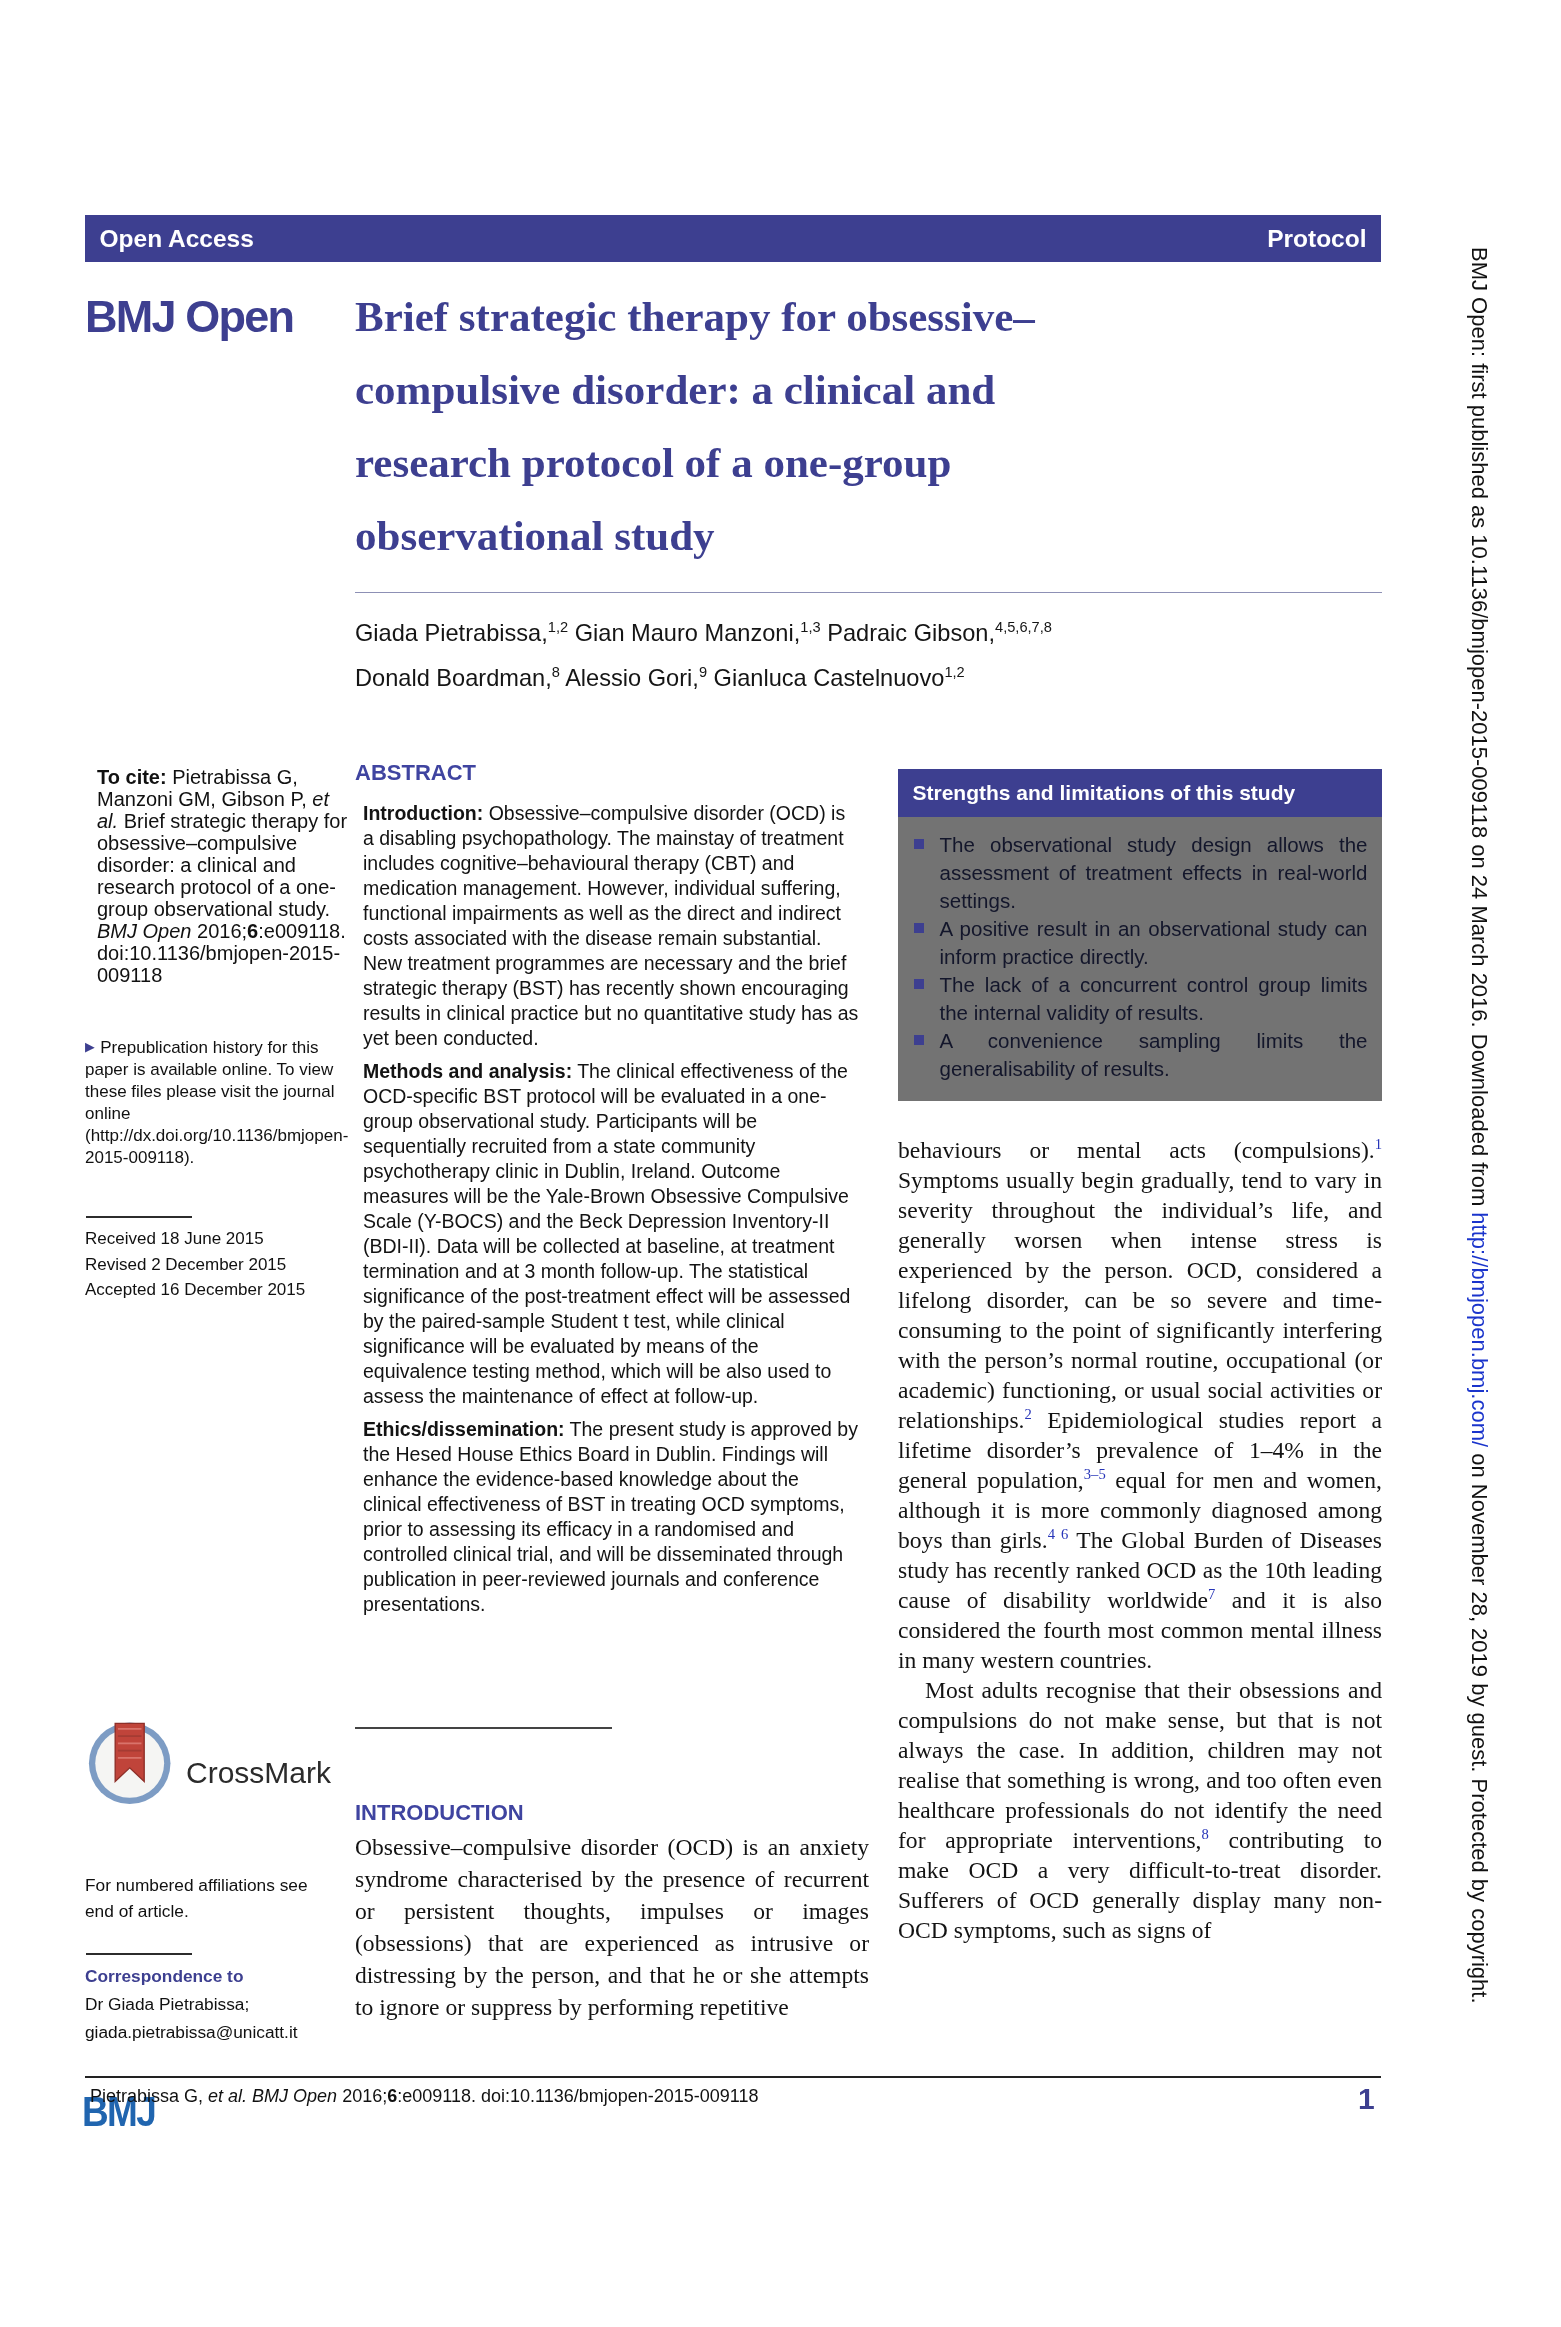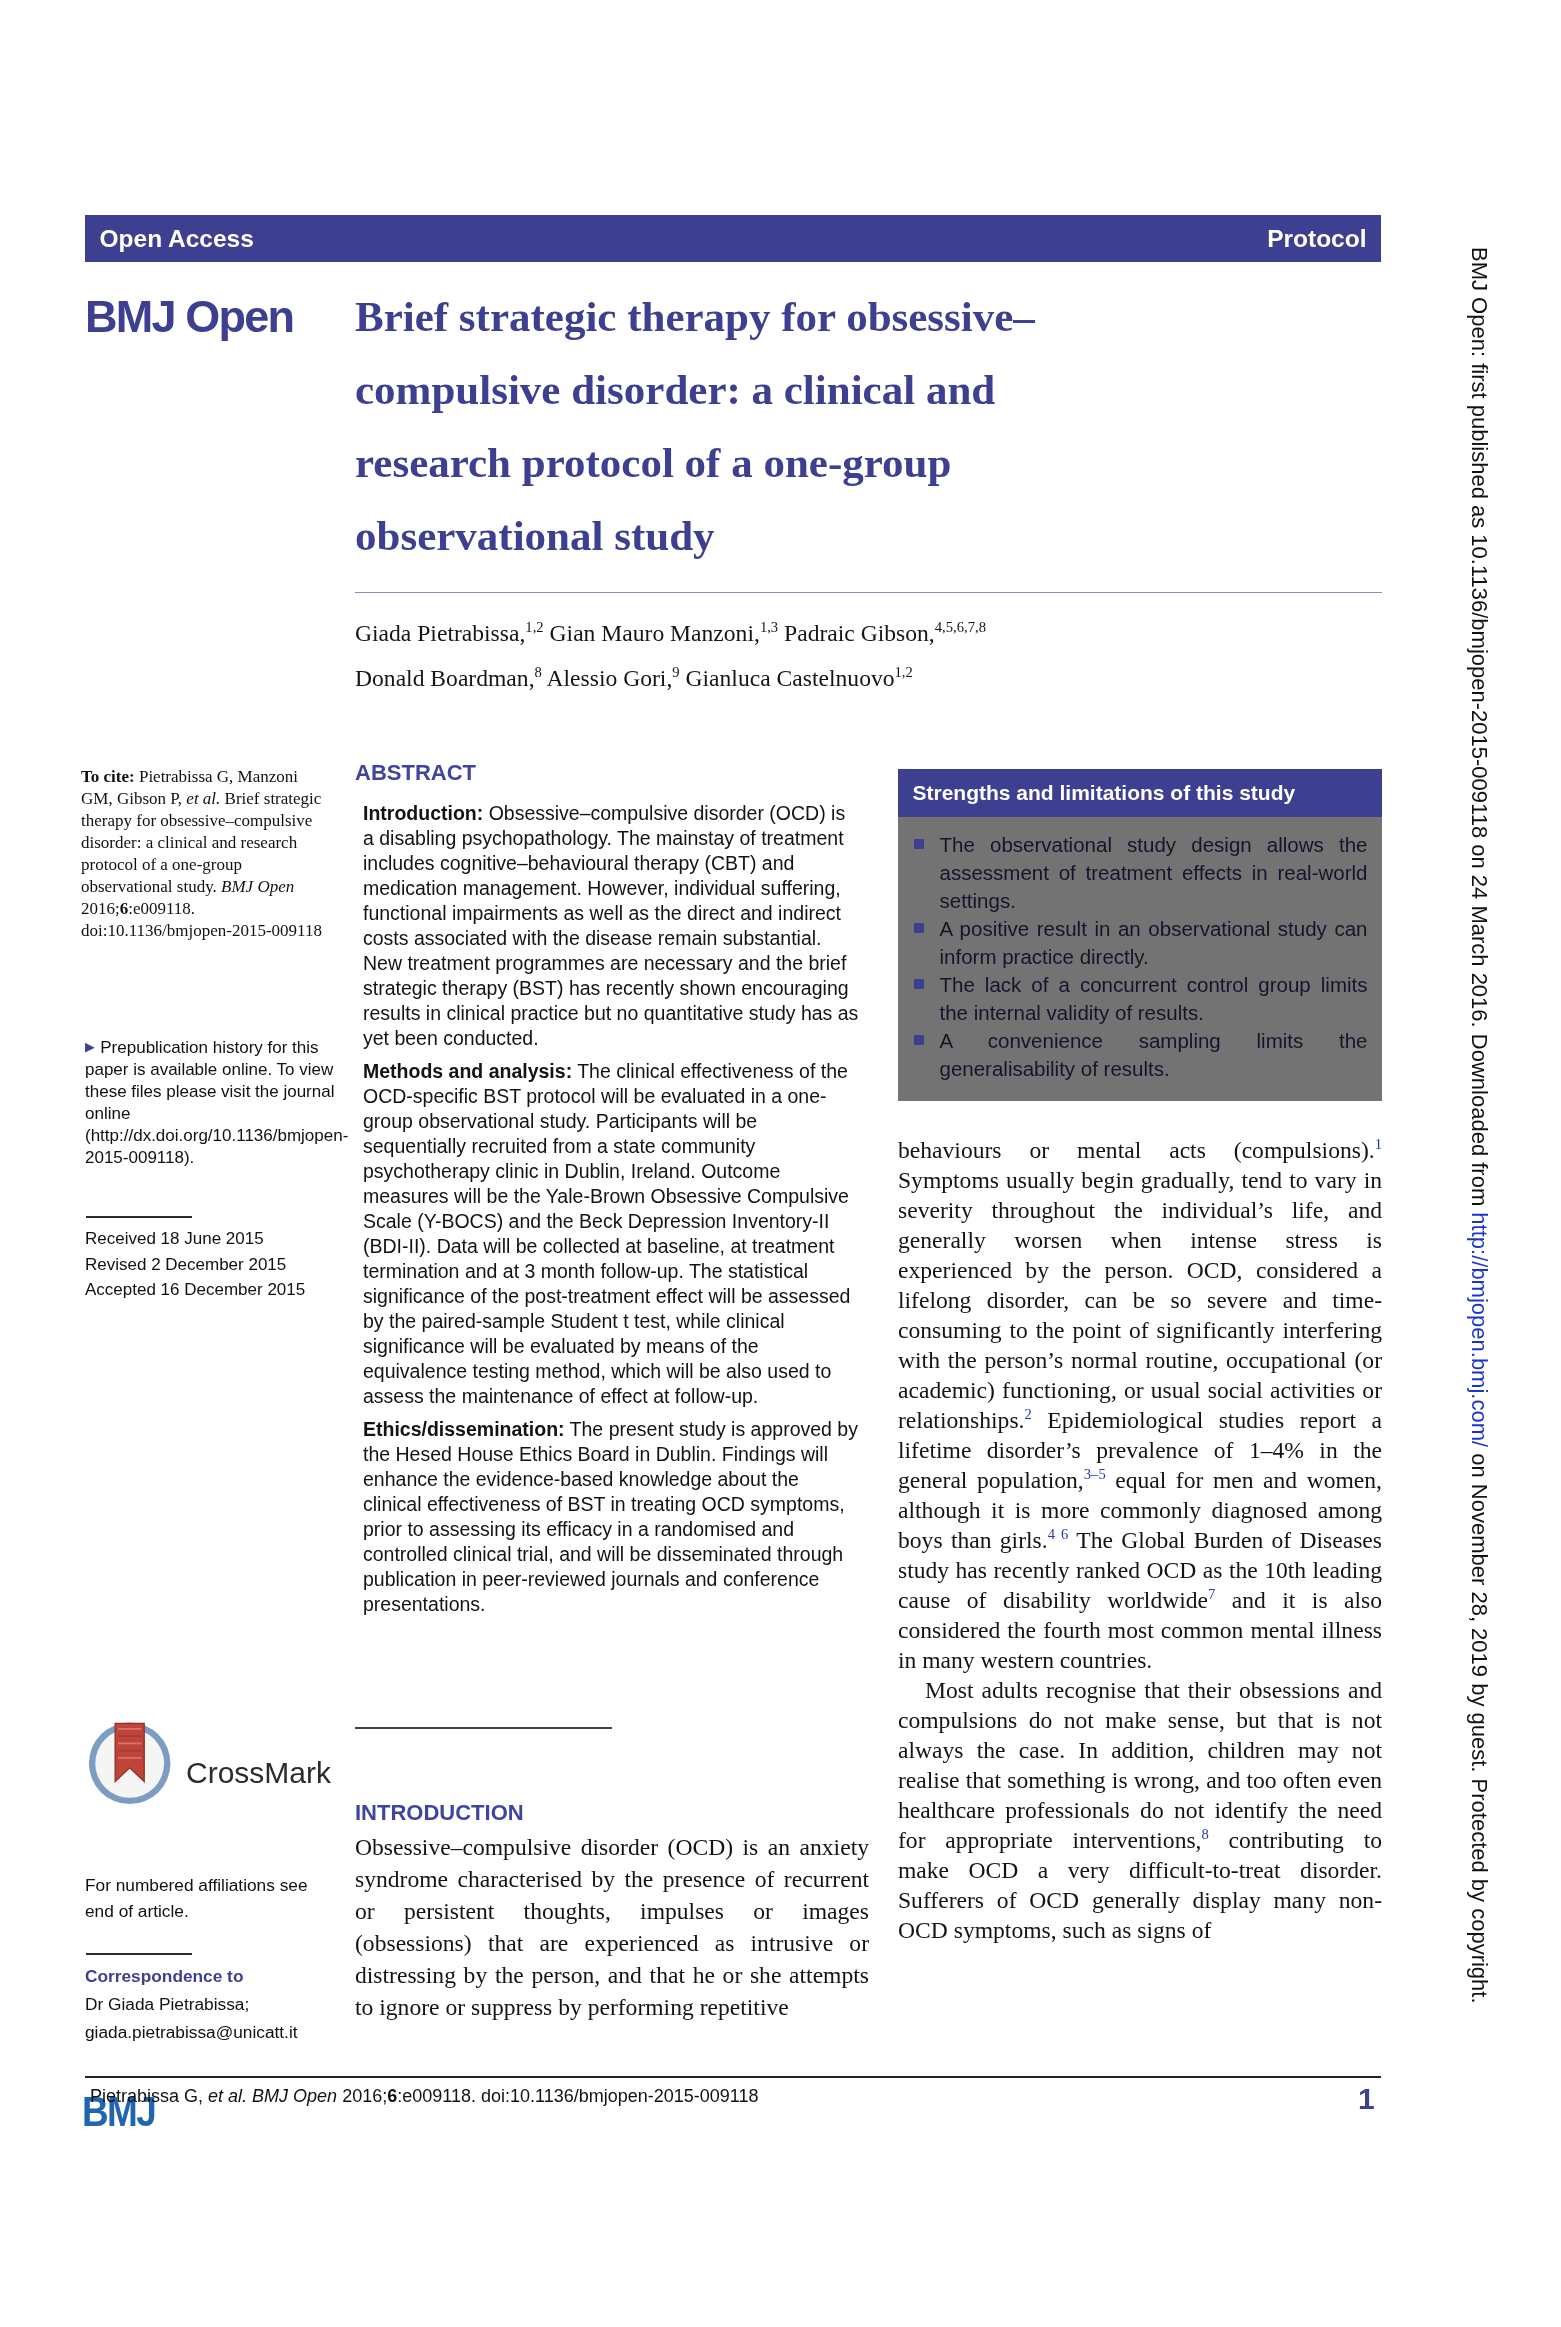--- a/index.html
+++ b/index.html
@@ -10,23 +10,23 @@
   .header-bar .hleft{position:absolute;left:14.5px;top:50%;transform:translateY(-50%);
         color:#fff;font-weight:bold;font-size:24.5px;}
   .header-bar .hright{position:absolute;right:14.5px;top:50%;transform:translateY(-50%);
         color:#fff;font-weight:bold;font-size:24.5px;}
   .masthead{position:absolute;left:85px;top:291px;font-size:45px;font-weight:bold;
         color:#3d3f90;letter-spacing:-1.8px;}
   .title{position:absolute;left:355px;top:280px;width:1027px;
         font-family:"Liberation Serif","DejaVu Serif",serif;font-weight:bold;
         font-size:43px;line-height:73px;color:#3d3f90;}
   .title-rule{position:absolute;left:355px;top:592px;width:1027px;height:0.9px;background:#8d90b5;}
-  .authors{position:absolute;left:355px;top:611px;width:1027px;font-size:23.6px;line-height:45px;color:#151515;font-family:Liberation Serif, serif;}
+  .authors{position:absolute;left:355px;top:611px;width:1027px;font-size:23.6px;line-height:45px;color:#151515;}
   .authors sup{font-size:0.62em;vertical-align:super;line-height:0;}
-  .lc-tocite{position:absolute;left:81px;top:766px;width:251px;font-size:17px;line-height:22px;font-family:Liberation Serif, serif;}
+  .lc-tocite{position:absolute;left:97px;top:766px;width:251px;font-size:20px;line-height:22px;}
   .lc-prepub{position:absolute;left:85px;top:1036px;width:251px;font-size:17px;line-height:22px;}
   .lc-prepub .tri{color:#3d3f90;font-size:12.7px;vertical-align:1.8px;margin-right:5.5px;}
   .lc-rule1{position:absolute;left:86px;top:1216px;width:106px;height:1.8px;background:#2c2c2c;}
   .lc-dates{position:absolute;left:85px;top:1226px;width:251px;font-size:17px;line-height:25.5px;}
   .lc-crossmark{position:absolute;left:88px;top:1716px;width:245px;height:95px;}
   .lc-crossmark .cm-label{position:absolute;left:98px;top:40px;
         font-family:Liberation Sans, sans-serif;font-size:30px;color:#2b2b2b;}
   .lc-affnote{position:absolute;left:85px;top:1873px;width:251px;font-size:17.3px;line-height:25.5px;}
   .lc-rule2{position:absolute;left:86px;top:1953px;width:106px;height:1.8px;background:#2c2c2c;}
   .lc-corr{position:absolute;left:85px;top:1962px;width:251px;font-size:17.3px;line-height:28px;}

